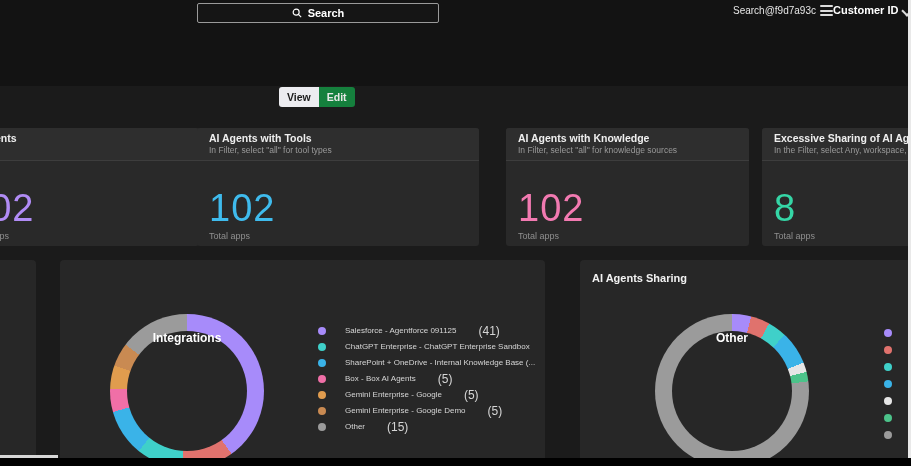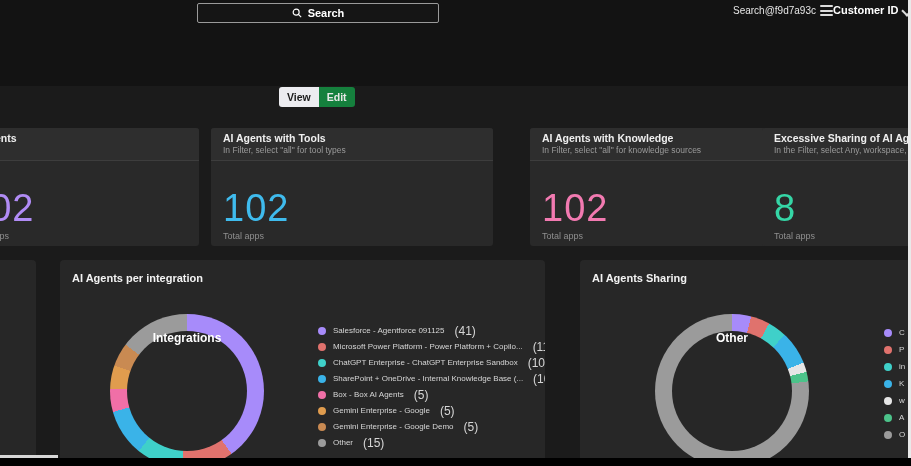--- a/index.html
+++ b/index.html
@@ -17,22 +17,22 @@
   .chev{position:absolute;left:903px;top:7px;width:6px;height:6px;border-right:2px solid #dcdcdc;
         border-bottom:2px solid #dcdcdc;transform:rotate(45deg);cursor:pointer;}
   
   .segmented{position:absolute;left:279px;top:87px;display:flex;}
   .seg{border:0;height:20px;padding:0 8px;font-family:"Liberation Sans",sans-serif;font-size:10.5px;font-weight:700;cursor:pointer;}
   .seg-active{background:#ececf0;color:#1b1b1b;border-radius:3px 0 0 3px;}
   .seg-inactive{background:#15803d;color:#e8e8e8;border-radius:0 3px 3px 0;}
   
   .card{position:absolute;top:128px;height:118px;background:#292929;border-radius:3px;overflow:hidden;}
   .card-1{left:-44px;width:243px;}
-  .card-2{left:211px;width:282px;}
-  .card-3{left:506px;width:243px;margin-left:24px;}
+  .card-2{left:197px;width:282px;}
+  .card-3{left:506px;width:243px;}
   .card-4{left:762px;width:284px;}
   .card-header{height:28px;padding:4px 12px 0 12px;background:#2e2e2e;border-bottom:1px solid #3d3d3d;}
   .card-title{font-size:10.5px;font-weight:700;color:#efefef;line-height:13px;white-space:nowrap;}
   .card-sub{font-size:8.5px;color:#9a9a9a;line-height:11px;white-space:nowrap;}
   .card-value{font-size:38px;font-weight:400;line-height:1;margin:28px 0 0 12px;letter-spacing:1px;}
   .card-caption{font-size:9px;color:#8f8f8f;margin:4px 0 0 12px;}
   
   .panel{position:absolute;top:260px;height:240px;background:#272727;border-radius:4px;overflow:hidden;}
   .panel-stub{left:-14px;width:50px;}
   .panel-left{left:60px;width:485px;}
@@ -40,21 +40,21 @@
   .panel-title{padding:12px 0 0 12px;font-size:11px;font-weight:700;color:#f2f2f2;white-space:nowrap;}
   .donut{position:absolute;width:154px;height:154px;border-radius:50%;cursor:pointer;}
   .donut-l{left:50px;top:54px;}
   .donut-r{left:75px;top:54px;}
   .donut-hole{position:absolute;inset:17px;background:#272727;border-radius:50%;
               display:flex;align-items:flex-start;justify-content:center;}
   .donut-label{font-size:12px;font-weight:700;color:#ffffff;}
   .legend{position:absolute;top:66px;}
   .legend-l{left:258px;}
   .legend-r{left:304px;top:68px;}
-  .legend-item{display:flex;align-items:center;gap:7px;height:9px;margin-bottom:7px;cursor:pointer;}
+  .legend-item{display:flex;align-items:center;gap:19px;height:9px;margin-bottom:7px;cursor:pointer;}
   .legend-r .legend-item{margin-bottom:8px;}
   .legend-dot{width:8px;height:8px;border-radius:50%;flex:0 0 8px;}
   .legend-text{font-size:8px;color:#d6d6d6;white-space:nowrap;}
   .legend-count{font-size:12px;color:#d6d6d6;margin-left:3px;white-space:nowrap;}
   
   .bottom-strip{position:absolute;left:0;top:455px;width:58px;height:11px;background:#d6d6d6;}
   .right-strip{position:absolute;left:908px;top:0;width:3px;height:466px;background:#e9e9e9;}
   .search-glyph{width:10px;height:10px;}
 </style>
 </head>
@@ -116,36 +116,30 @@
       <div class="card-title">Excessive Sharing of AI Agents</div>
       <div class="card-sub">In the Filter, select Any, workspace, etc</div>
     </div>
     <div class="card-value" style="color: rgb(53, 214, 166);">8</div>
     <div class="card-caption">Total apps</div>
   </div>
 
   <div class="panel panel-stub"></div>
 
   <div class="panel panel-left">
-    <div class="panel-title">AI Agents per integration</div>
     <div class="donut donut-l" style="background: conic-gradient(rgb(167, 139, 250) 0deg, rgb(167, 139, 250) 144.706deg, rgb(224, 114, 109) 144.706deg, rgb(224, 114, 109) 183.529deg, rgb(63, 208, 201) 183.529deg, rgb(63, 208, 201) 218.824deg, rgb(58, 179, 232) 218.824deg, rgb(58, 179, 232) 254.118deg, rgb(240, 111, 167) 254.118deg, rgb(240, 111, 167) 271.765deg, rgb(224, 156, 78) 271.765deg, rgb(224, 156, 78) 289.412deg, rgb(201, 138, 82) 289.412deg, rgb(201, 138, 82) 307.059deg, rgb(155, 155, 155) 307.059deg, rgb(155, 155, 155) 360deg);">
       <div class="donut-hole">
         <span class="donut-label">Integrations</span>
       </div>
     </div>
     <div class="legend legend-l">
       <div class="legend-item">
         <span class="legend-dot" style="background-color: rgb(167, 139, 250);"></span>
         <span class="legend-text">Salesforce - Agentforce 091125</span>
         <span class="legend-count">(41)</span>
-      </div>
-      <div class="legend-item">
-        <span class="legend-dot" style="background-color: rgb(224, 114, 109);"></span>
-        <span class="legend-text">Microsoft Power Platform - Power Platform + Copilo...</span>
-        <span class="legend-count">(11)</span>
       </div>
       <div class="legend-item">
         <span class="legend-dot" style="background-color: rgb(63, 208, 201);"></span>
         <span class="legend-text">ChatGPT Enterprise - ChatGPT Enterprise Sandbox</span>
         <span class="legend-count">(10)</span>
       </div>
       <div class="legend-item">
         <span class="legend-dot" style="background-color: rgb(58, 179, 232);"></span>
         <span class="legend-text">SharePoint + OneDrive - Internal Knowledge Base (...</span>
         <span class="legend-count">(10)</span>

